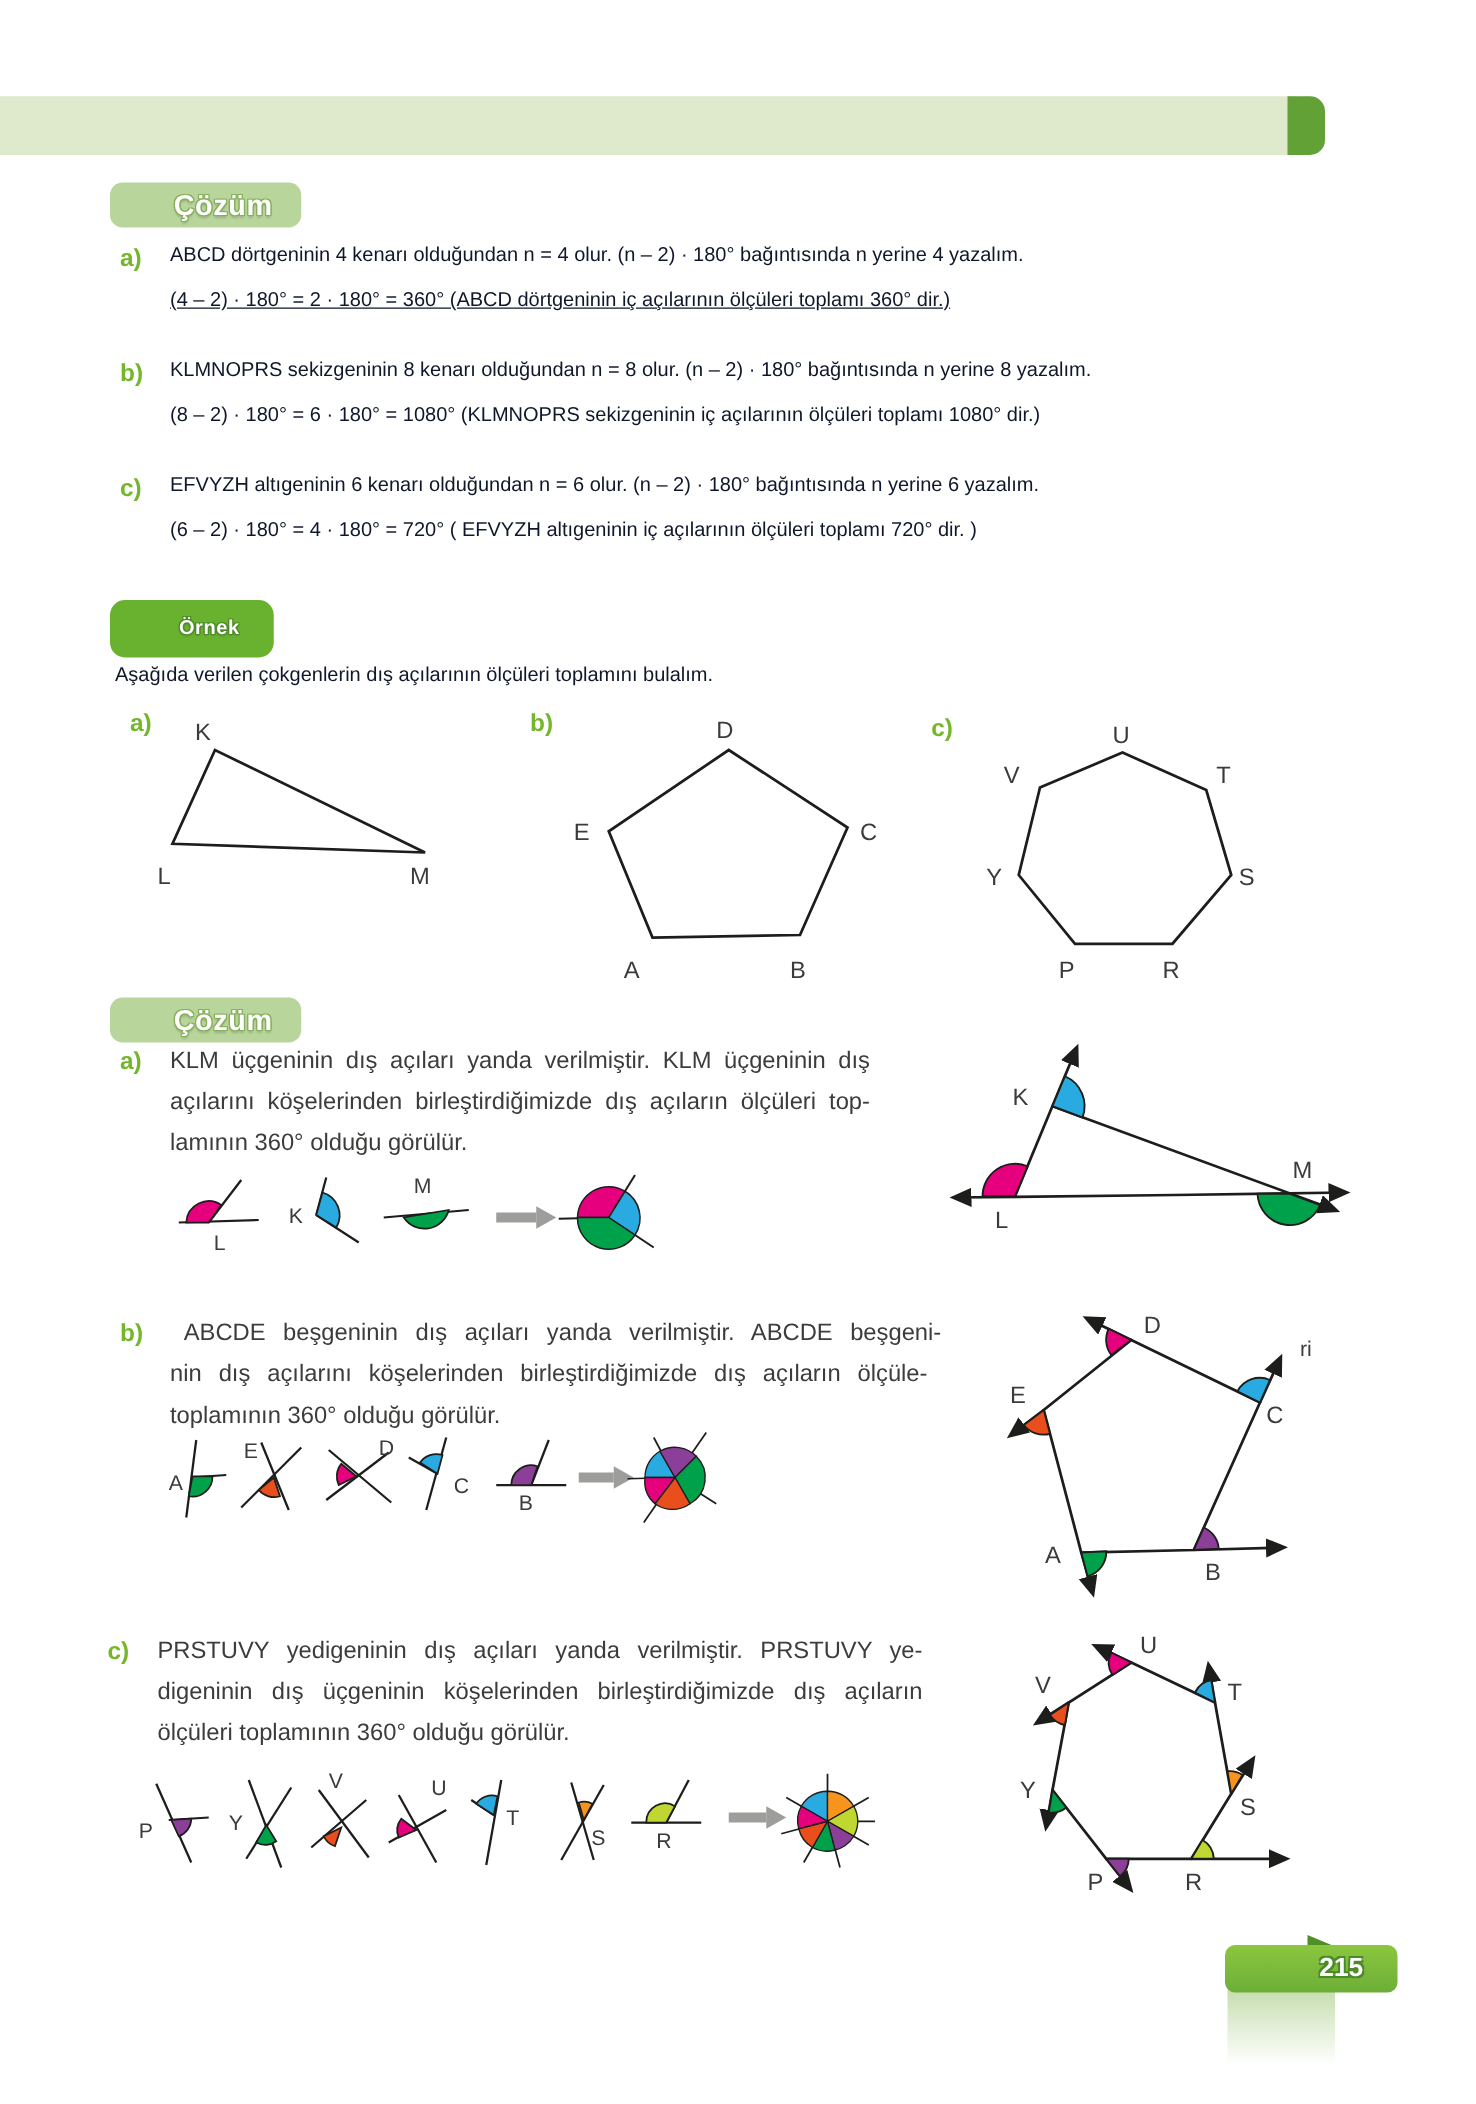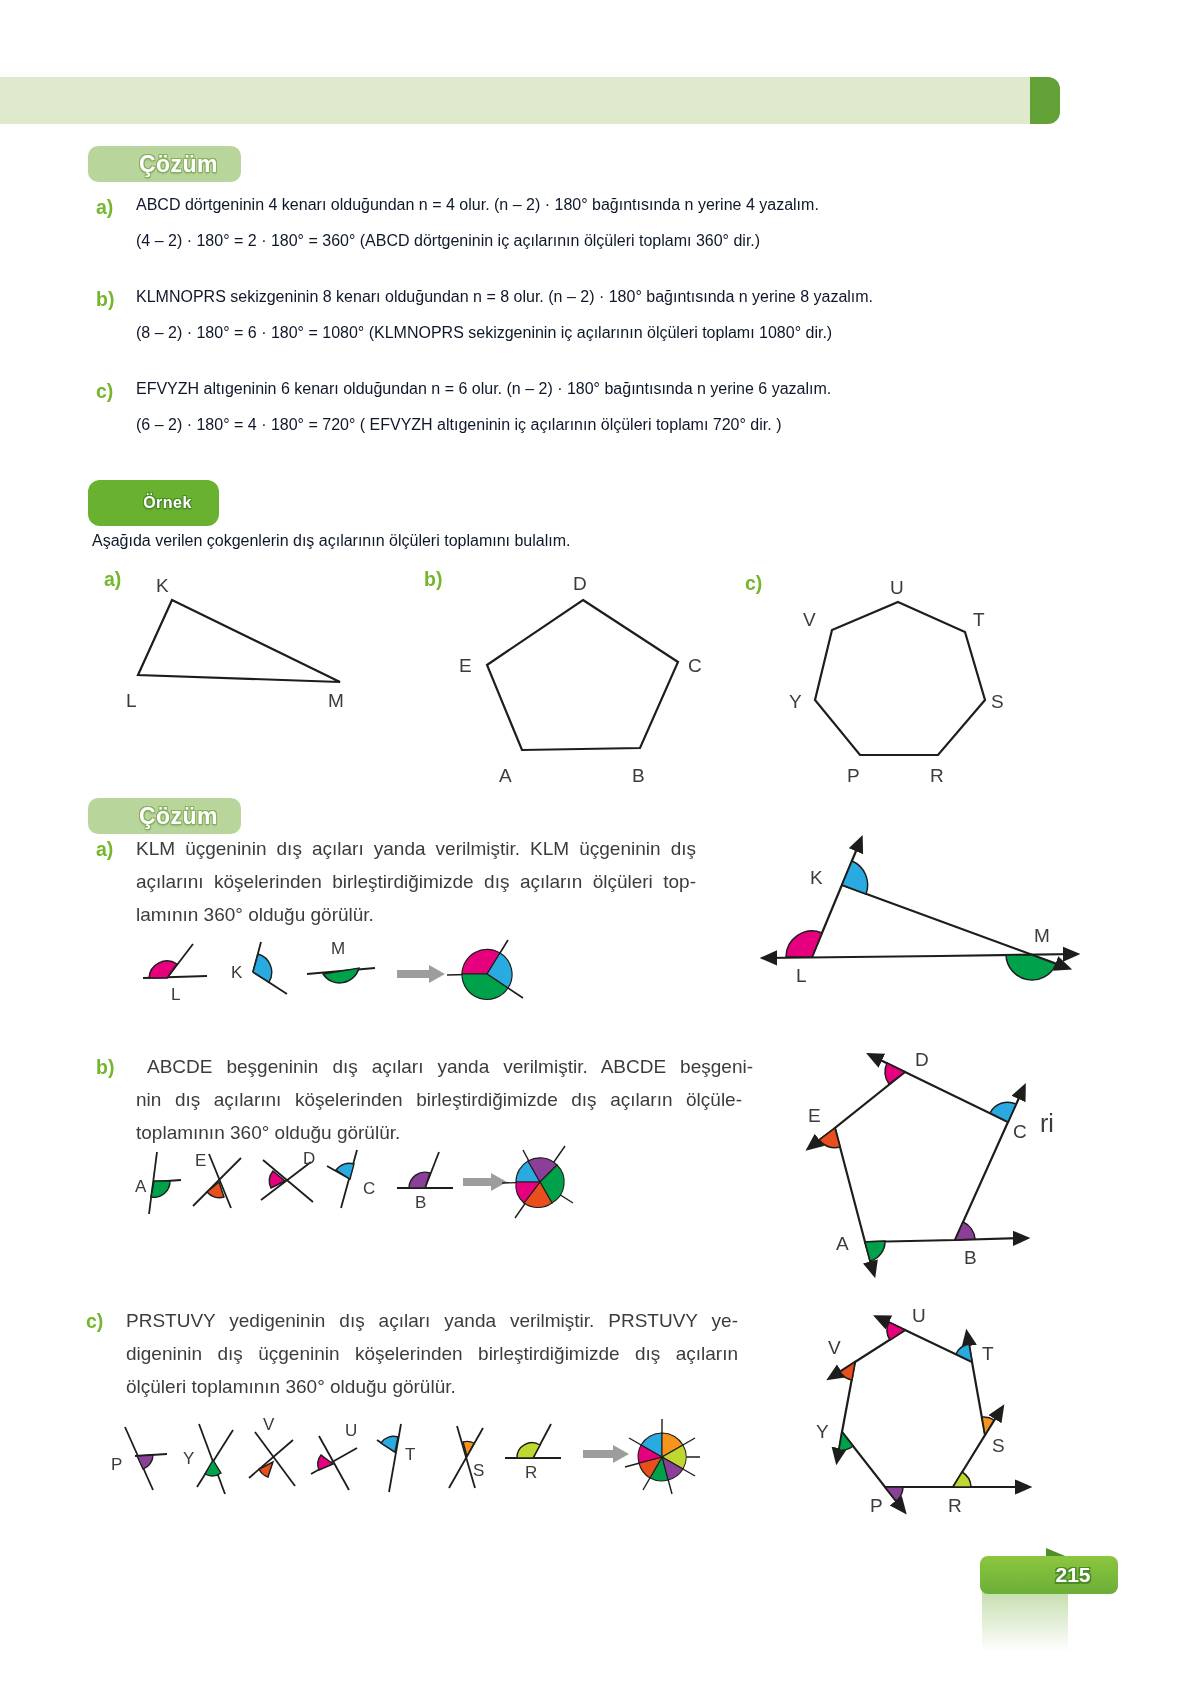--- a/index.html
+++ b/index.html
@@ -11,21 +11,21 @@
   .badge{position:absolute;display:flex;align-items:center;justify-content:center;
          font-weight:bold;color:#fff;font-size:23px;letter-spacing:.5px;padding-left:28px;}
   .badge.light{background:#b8d69b;border-radius:10px;
      text-shadow:-1px -1px 0 #86ae5b,1px -1px 0 #86ae5b,-1px 1px 0 #86ae5b,1px 1px 0 #86ae5b,0 2px 2px rgba(0,0,0,.18);}
   .badge.dark{background:#69b22f;border-radius:12px;
      text-shadow:-1px -1px 0 #4c8a28,1px -1px 0 #4c8a28,-1px 1px 0 #4c8a28,1px 1px 0 #4c8a28,0 2px 2px rgba(0,0,0,.2);}
   .glt{position:absolute;font-weight:bold;color:#74b62c;font-size:19.5px;}
   .line{position:absolute;font-size:16px;color:#0f172a;white-space:nowrap;}
   .jline{position:absolute;font-size:19px;color:#3c3c3b;text-align:justify;text-align-last:justify;}
   .jline.last{text-align-last:left;}
-  .ri{position:absolute;font-size:25px;color:#3c3c3b;margin-top:39px;}
+  .ri{position:absolute;font-size:17px;color:#3c3c3b;}
   svg text{font-family:"Liberation Sans", sans-serif;font-size:19px;fill:#3b3b3a;}
   svg text.mini{font-size:17px;}
   .pgbadge{position:absolute;left:980px;top:1556px;width:90px;height:38px;border-radius:8px;
      background:linear-gradient(180deg,#8cc63f,#6cae38);display:flex;align-items:center;justify-content:center;
      font-weight:bold;font-size:21px;color:#fff;
      text-shadow:-1.5px -1.5px 0 #4c8a28,1.5px -1.5px 0 #4c8a28,-1.5px 1.5px 0 #4c8a28,1.5px 1.5px 0 #4c8a28;padding-left:48px;}
   .pgfold{position:absolute;left:1046px;top:1548px;width:0;height:0;
      border-left:24px solid #4e8f28;border-top:10px solid transparent;}
   .pgtail{position:absolute;left:982px;top:1592px;width:86px;height:60px;
      background:linear-gradient(180deg,rgba(184,214,155,.8),rgba(184,214,155,0));}
@@ -43,21 +43,21 @@
     </defs>
   </svg>
 
   <div class="hbar"></div>
   <div class="hcap"></div>
 
   <div class="badge light" style="left:88px;top:146px;width:125px;height:36px;">Çözüm</div>
 
   <div class="glt" style="left:96px;top:196px;">a)</div>
   <div class="line" style="left:136px;top:196px;">ABCD dörtgeninin 4 kenarı olduğundan n = 4 olur.  (n – 2) · 180° bağıntısında n yerine 4 yazalım.</div>
-  <div class="line" style="left:136px;top:232px;">(4 – 2) · 180° = 2 · 180° = 360°  (ABCD dörtgeninin iç açılarının ölçüleri toplamı 360° dir.)</div>
+  <div class="line" style="left:136px;top:232px;text-decoration:underline;">(4 – 2) · 180° = 2 · 180° = 360°  (ABCD dörtgeninin iç açılarının ölçüleri toplamı 360° dir.)</div>
 
   <div class="glt" style="left:96px;top:288px;">b)</div>
   <div class="line" style="left:136px;top:288px;">KLMNOPRS sekizgeninin 8 kenarı olduğundan n = 8 olur. (n – 2) · 180° bağıntısında n yerine 8 yazalım.</div>
   <div class="line" style="left:136px;top:324px;">(8 – 2) · 180° = 6 · 180° = 1080°  (KLMNOPRS sekizgeninin iç açılarının ölçüleri toplamı 1080° dir.)</div>
 
   <div class="glt" style="left:96px;top:380px;">c)</div>
   <div class="line" style="left:136px;top:380px;">EFVYZH altıgeninin 6 kenarı olduğundan n = 6 olur. (n – 2) · 180° bağıntısında n yerine 6 yazalım.</div>
   <div class="line" style="left:136px;top:416px;">(6 – 2) · 180° = 4 · 180° = 720°  ( EFVYZH altıgeninin iç açılarının ölçüleri toplamı 720° dir. )</div>
 
   <div class="badge dark" style="left:88px;top:480px;width:103px;height:46px;font-size:16px;">Örnek</div>

